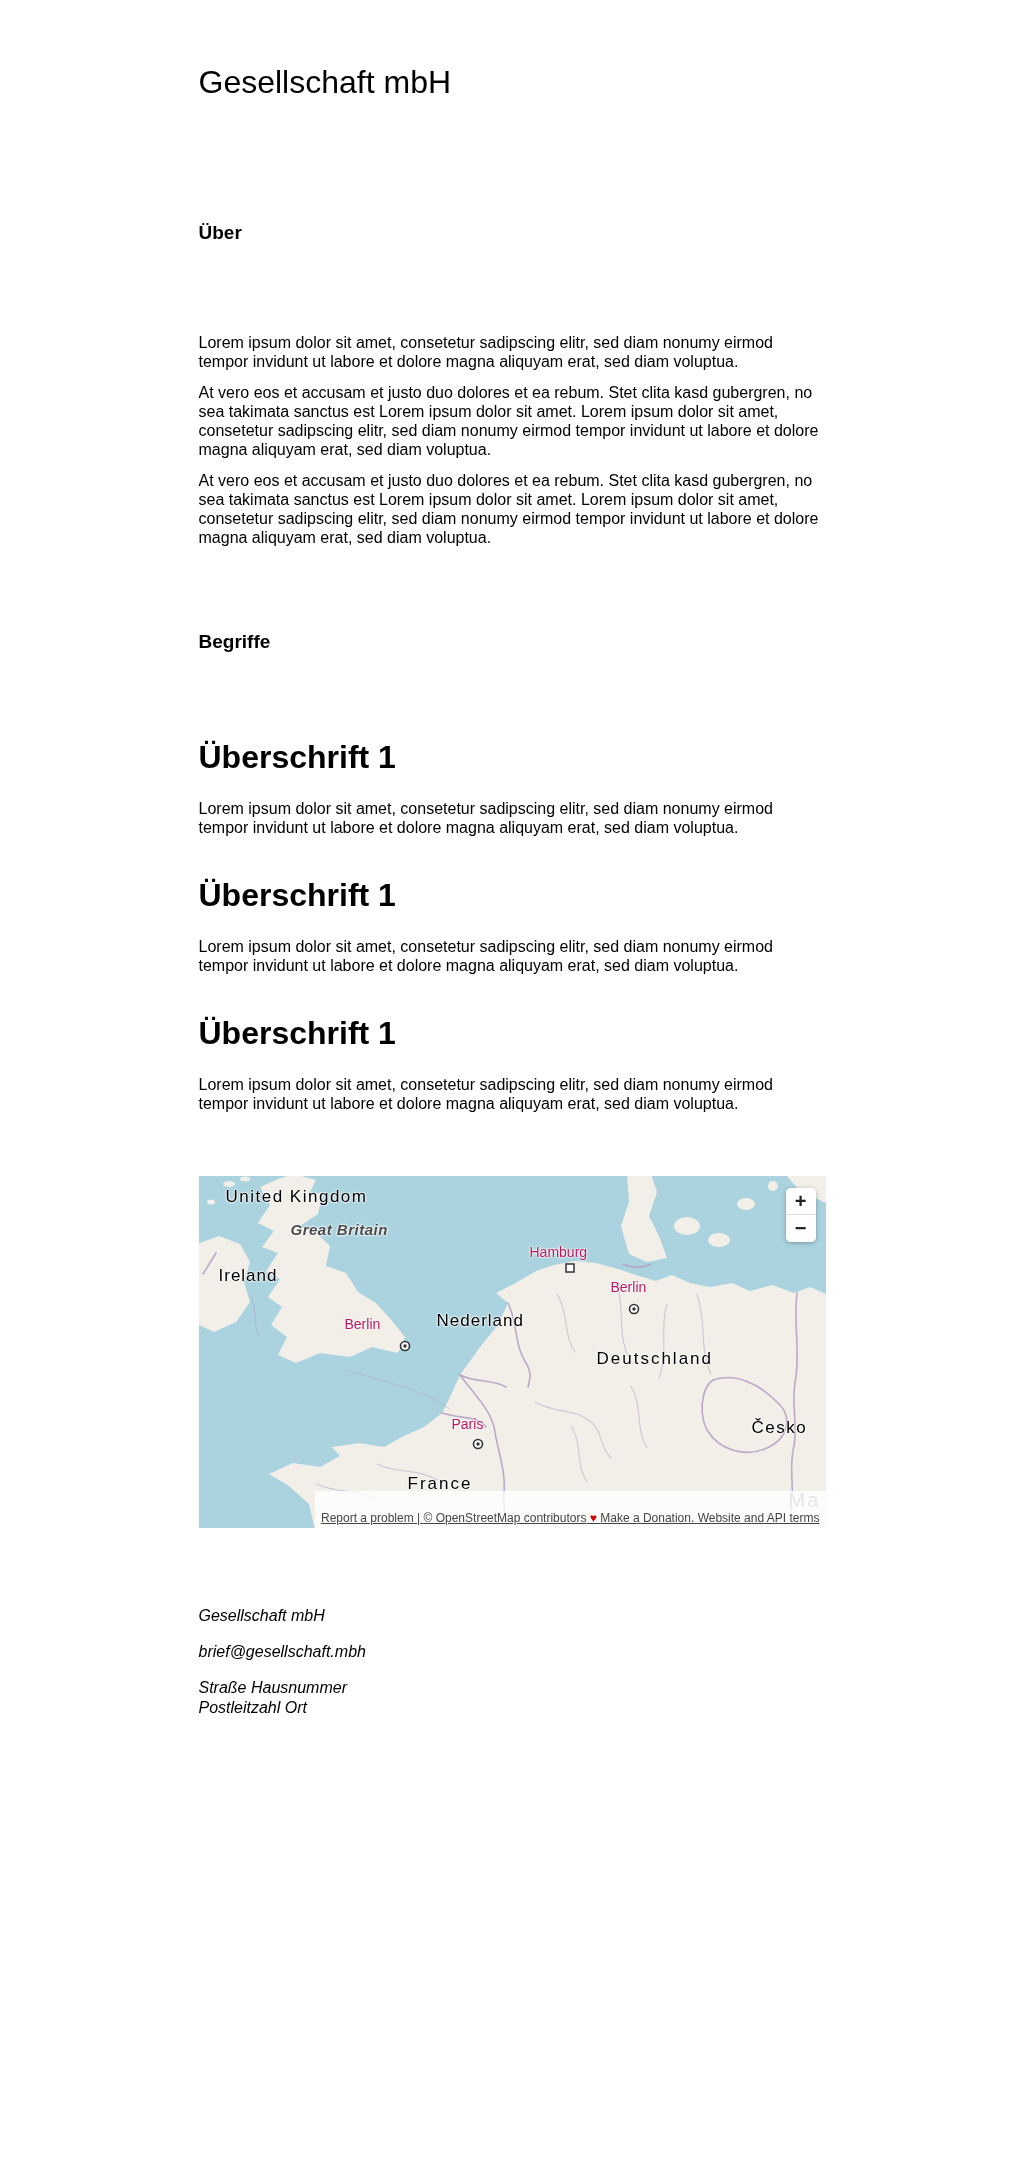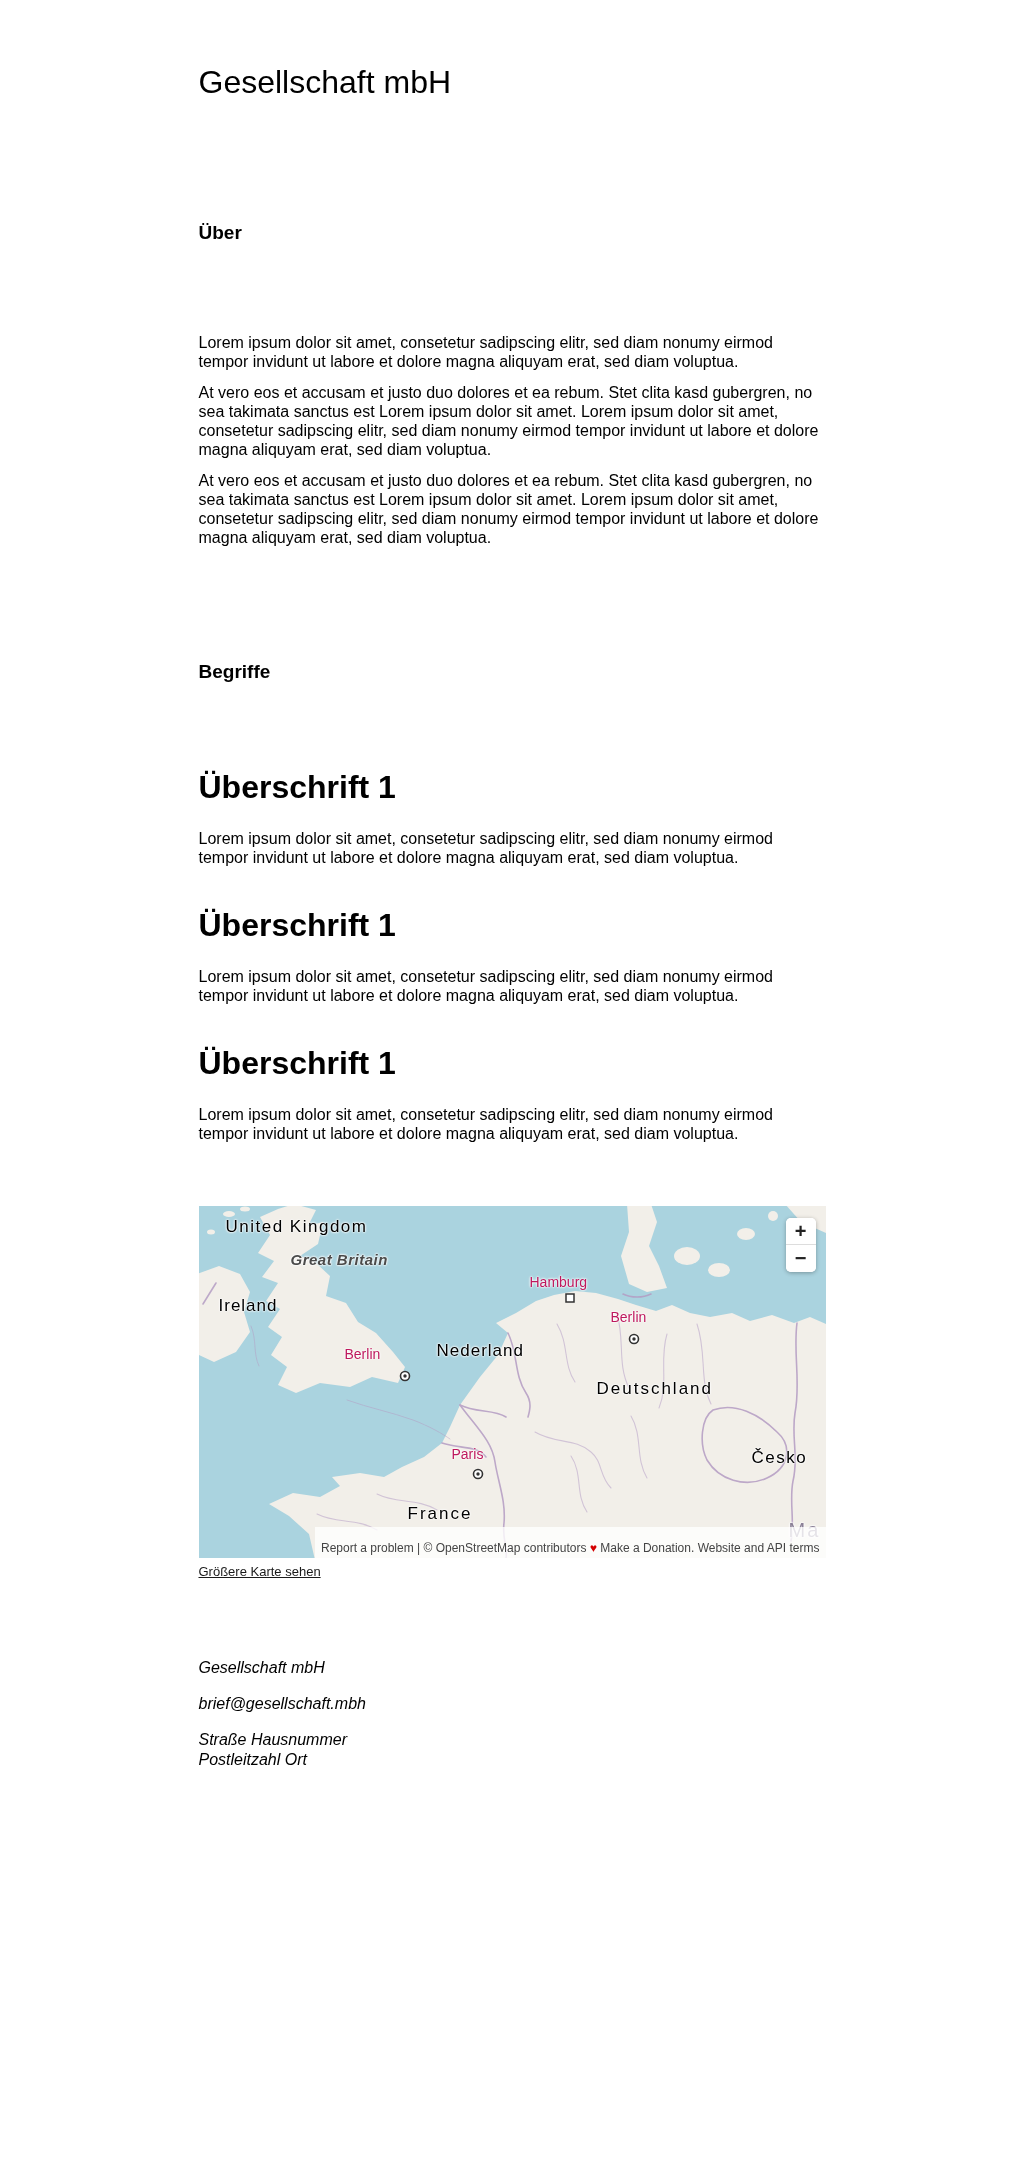--- a/index.html
+++ b/index.html
@@ -6,21 +6,21 @@
     font-family:"Liberation Sans", sans-serif; }
   .container { width:627px; margin:0 auto; padding-bottom:140px; }
 
   .site-title { margin:64px 0 0; font-size:32px; font-weight:400; line-height:37px; }
 
   .section-label { font-size:19px; font-weight:700; line-height:22px; margin:0; }
   .about .section-label { margin-top:121px; }
   .about p { font-size:16px; line-height:19px; margin:12px 0; }
   .about p.first { margin-top:89px; }
 
-  .terms .section-label { margin-top:114px; }
+  .terms .section-label { margin-top:84px; }
   .entry h1 { font-size:32px; font-weight:700; line-height:37px; margin:40px 0 0; }
   .entry.first h1 { margin-top:86px; }
   .entry p { font-size:16px; line-height:19px; margin:23px 0 0; }
 
   .contact .section-label { margin-top:182px; }
 
   
   .map-frame { position:relative; width:627px; height:352px; margin-top:63px;
     overflow:hidden; background:#aad3df; }
   .map-frame svg { position:absolute; left:0; top:0; }
@@ -33,21 +33,21 @@
 
   .zoom-ctl { position:absolute; top:12px; right:10px; width:30px;
     box-shadow:0 1px 4px rgba(0,0,0,.3); border-radius:5px; background:#fff; }
   .zoom-btn { display:block; width:30px; height:27px; background:#fff; border:none;
     font-size:20px; font-weight:700; color:#222; line-height:27px; text-align:center;
     padding:0; font-family:"Liberation Sans", sans-serif; cursor:pointer; }
   .zoom-btn.in { border-radius:5px 5px 0 0; border-bottom:1px solid #ddd; }
   .zoom-btn.out { border-radius:0 0 5px 5px; }
 
   .attribution { position:absolute; right:0; bottom:0; background:rgba(255,255,255,.78);
-    font-size:12px; line-height:14px; color:#444; padding:14px 6px 3px; white-space:nowrap; }
+    font-size:12px; line-height:14px; color:#444; padding:20px 6px 3px; white-space:nowrap;text-decoration:underline; }
   .attribution .heart { color:#d40000; }
   .attribution span { color:#444; }
 
   .map-link { margin:6px 0 0; font-size:13px; line-height:16px; }
   .map-link a { color:#1a1a1a; text-decoration:underline; }
 
   address { font-style:italic; font-size:16px; line-height:20px; margin-top:78px; }
   address p { margin:0 0 16px; }
 </style>
 </head>
@@ -167,23 +167,20 @@
       <div class="attribution">
         <span>Report a problem</span>
         <span>|</span>
         <span>© OpenStreetMap contributors</span>
         <span class="heart">♥</span>
         <span>Make a Donation.</span>
         <span>Website and API terms</span>
       </div>
     </div>
 
-    <p class="map-link">
-      <a href="#">Größere Karte sehen</a>
-    </p>
 
     <address>
       <p>Gesellschaft mbH</p>
       <p>brief@gesellschaft.mbh</p>
       <p><span>Straße Hausnummer</span><br><span>Postleitzahl Ort</span></p>
     </address>
   </section>
 
 </div>
 

